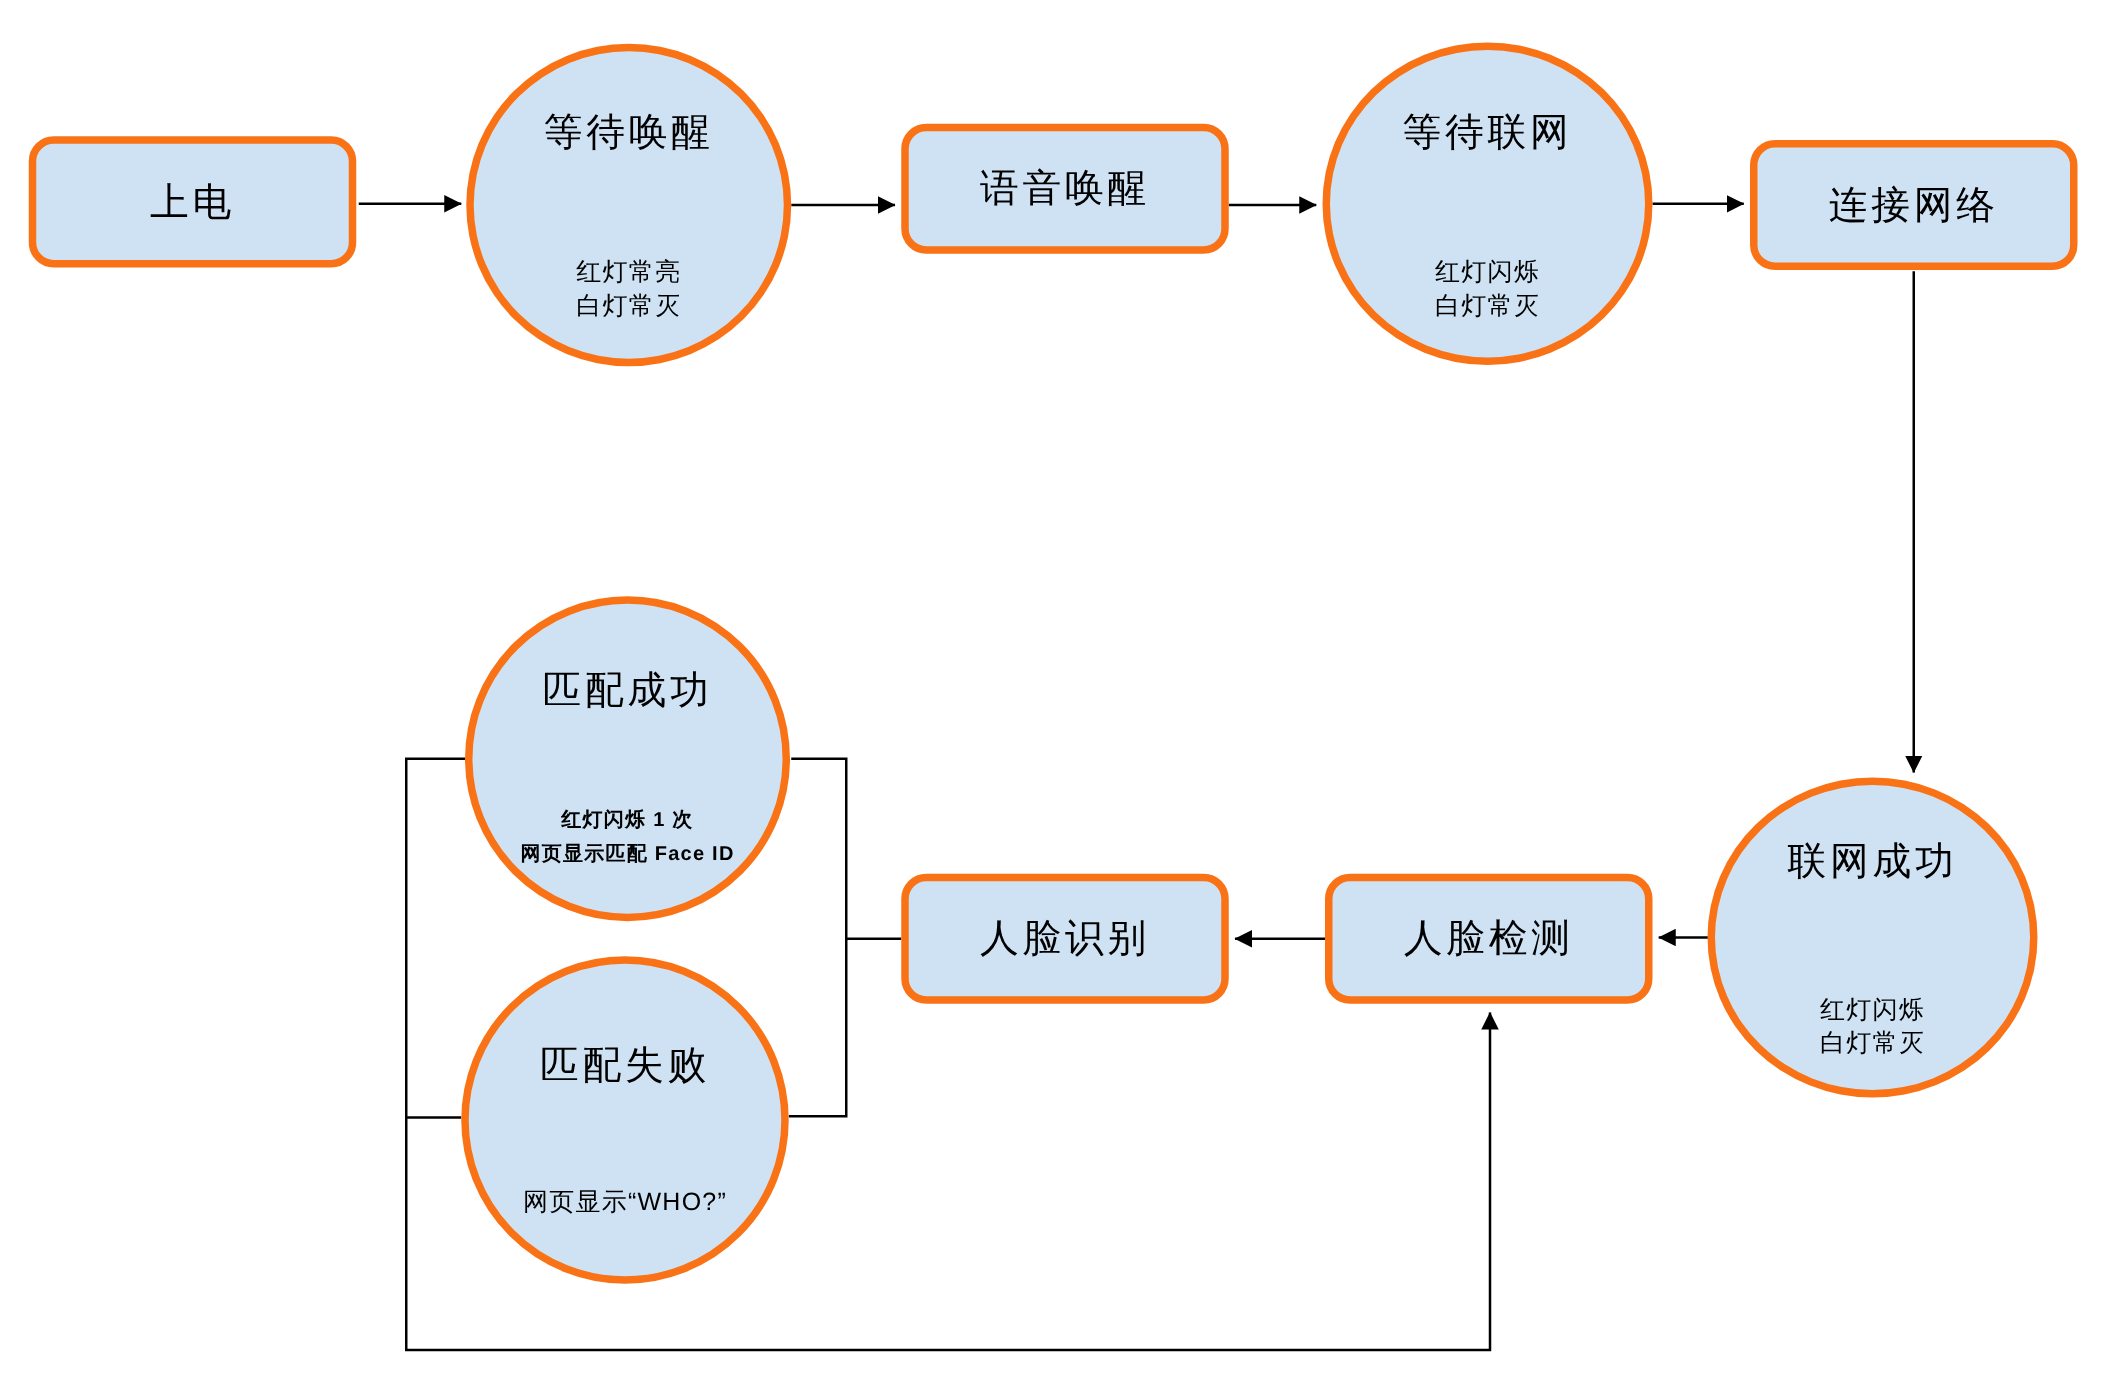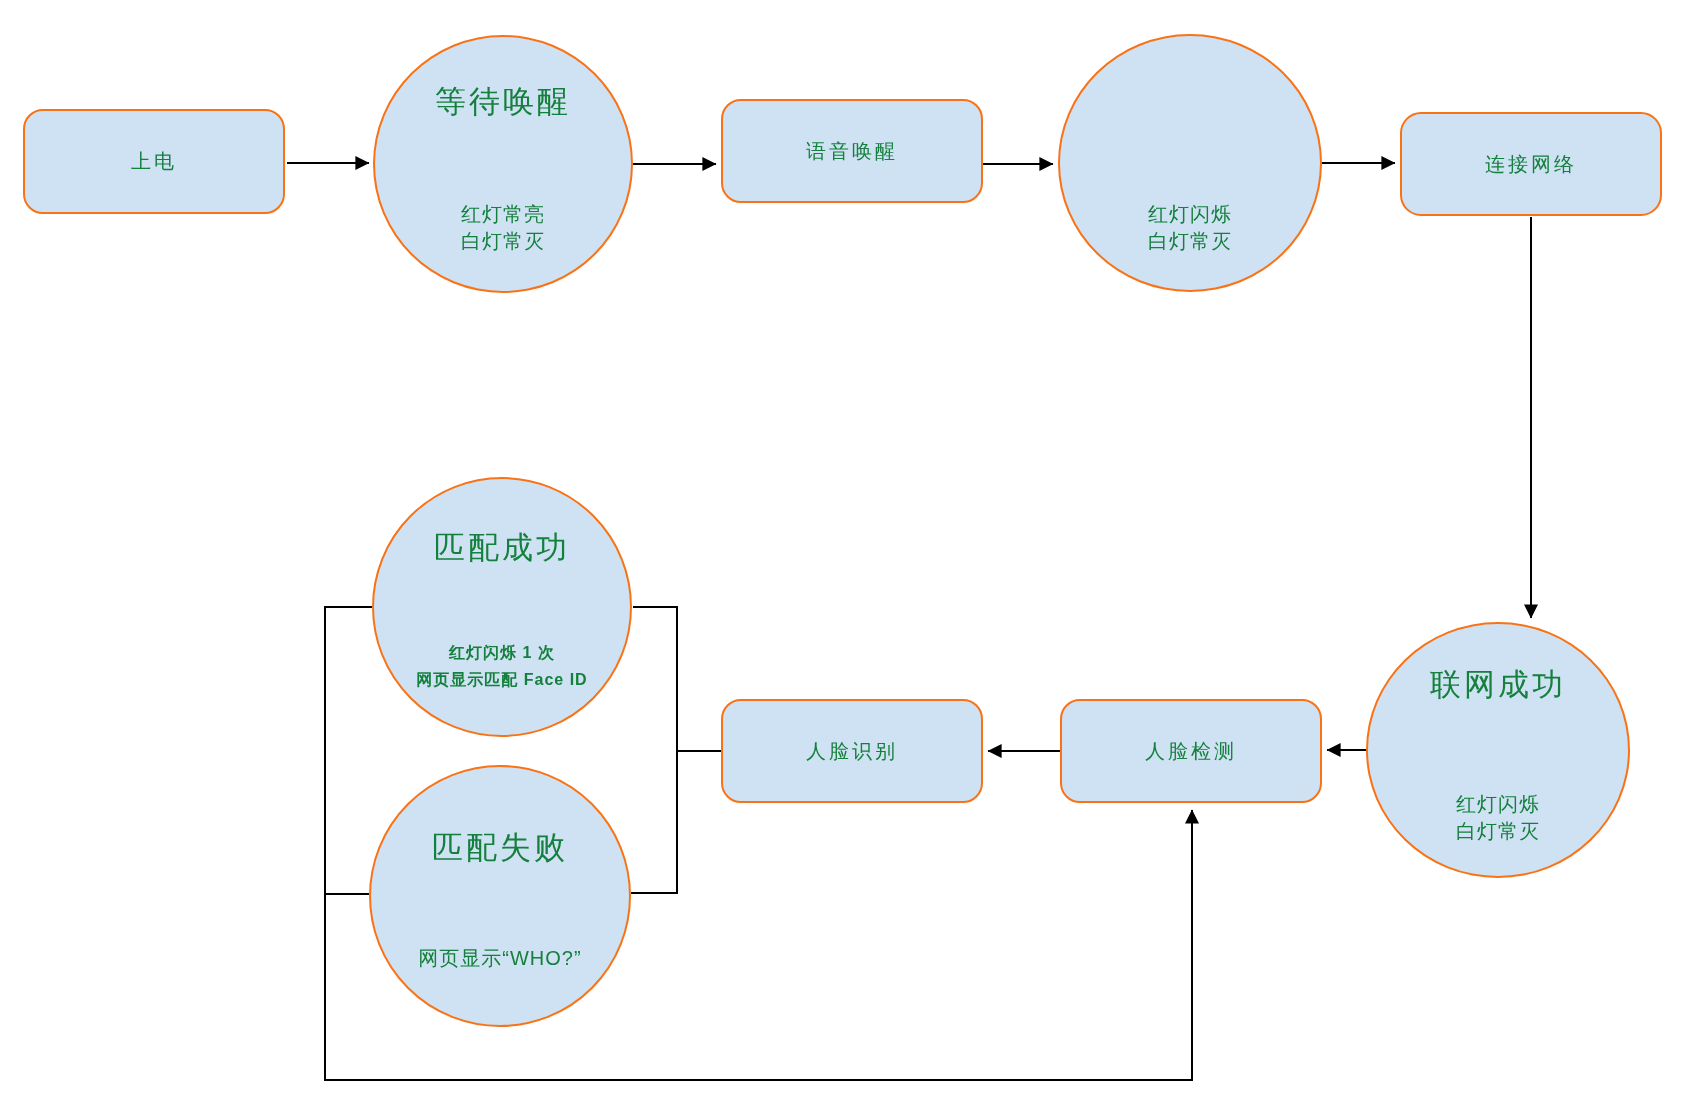--- a/index.html
+++ b/index.html
@@ -19,36 +19,36 @@
     position: absolute;
     left: 0;
     top: 0;
     width: 1682px;
     height: 1108px;
   }
   .node {
     position: absolute;
     box-sizing: border-box;
     background: #cfe2f3;
-    border: 2px solid #f97316;
-    color: #15803d;
+    border: 6px solid #f97316;
+    color: #000000;
   }
   .node.rect {
     width: 262px;
     height: 105px;
     border-radius: 20px;
     display: flex;
     align-items: center;
     justify-content: center;
   }
   .node.circle {
     border-radius: 50%;
   }
   .lbl {
-    font-size: 20px;
+    font-size: 31px;
     letter-spacing: 3px;
     white-space: nowrap;
     text-align: center;
   }
   .title {
     position: absolute;
     left: 0;
     width: 100%;
     text-align: center;
     font-size: 31px;
@@ -105,25 +105,26 @@
     <span class="title" style="top:47px;">等待唤醒</span>
     <span class="note" style="top:164px;">红灯常亮
 白灯常灭</span>
   </div>
 
   <div class="node rect" style="left:721px; top:99px; height:104px;">
     <span class="lbl">语音唤醒</span>
   </div>
 
   <div class="node circle" style="left:1058px; top:34px; width:264px; height:258px;">
+    <span class="title" style="top:48px;">等待联网</span>
     <span class="note" style="top:165px;">红灯闪烁
 白灯常灭</span>
   </div>
 
-  <div class="node rect" style="left:1400px; top:112px; height:104px;border-radius:21px;">
+  <div class="node rect" style="left:1400px; top:112px; height:104px;">
     <span class="lbl">连接网络</span>
   </div>
 
   <div class="node circle" style="left:1366px; top:622px; width:264px; height:256px;">
     <span class="title" style="top:43px;">联网成功</span>
     <span class="note" style="top:167px;">红灯闪烁
 白灯常灭</span>
   </div>
 
   <div class="node rect" style="left:1060px; top:699px; height:104px;">

